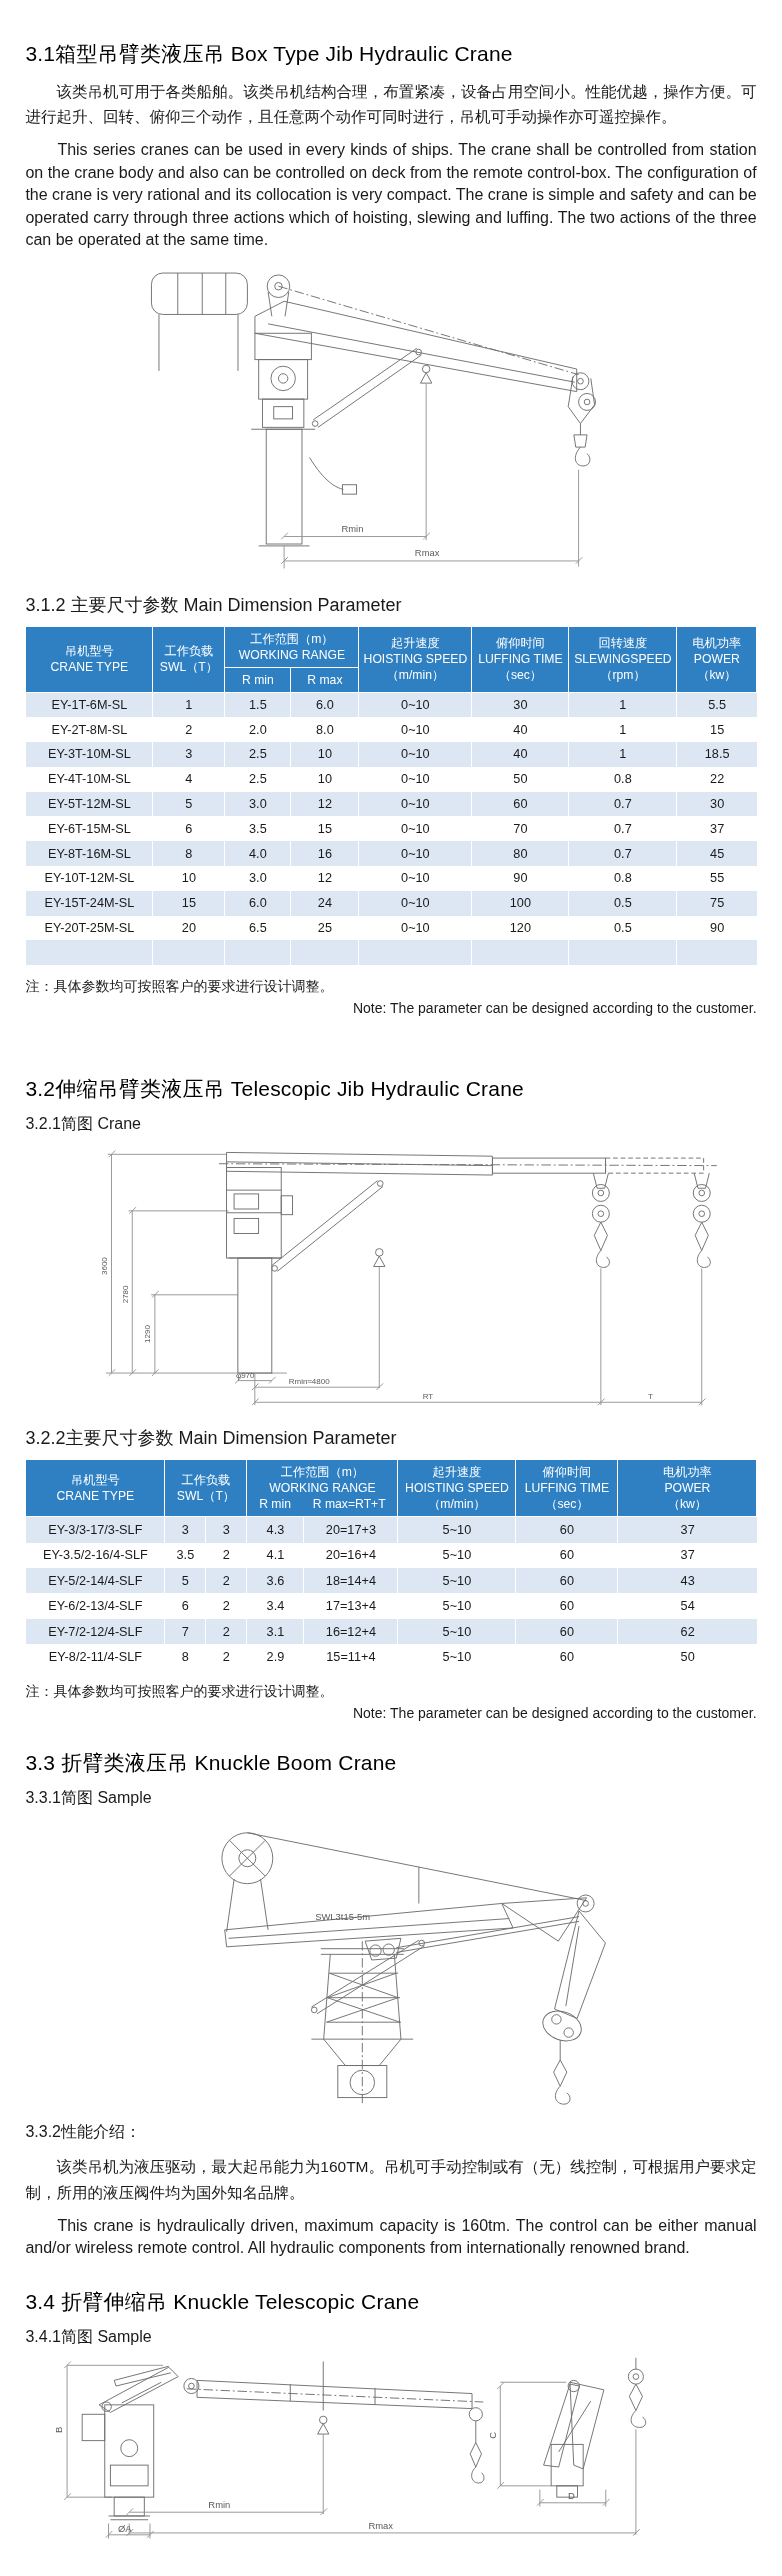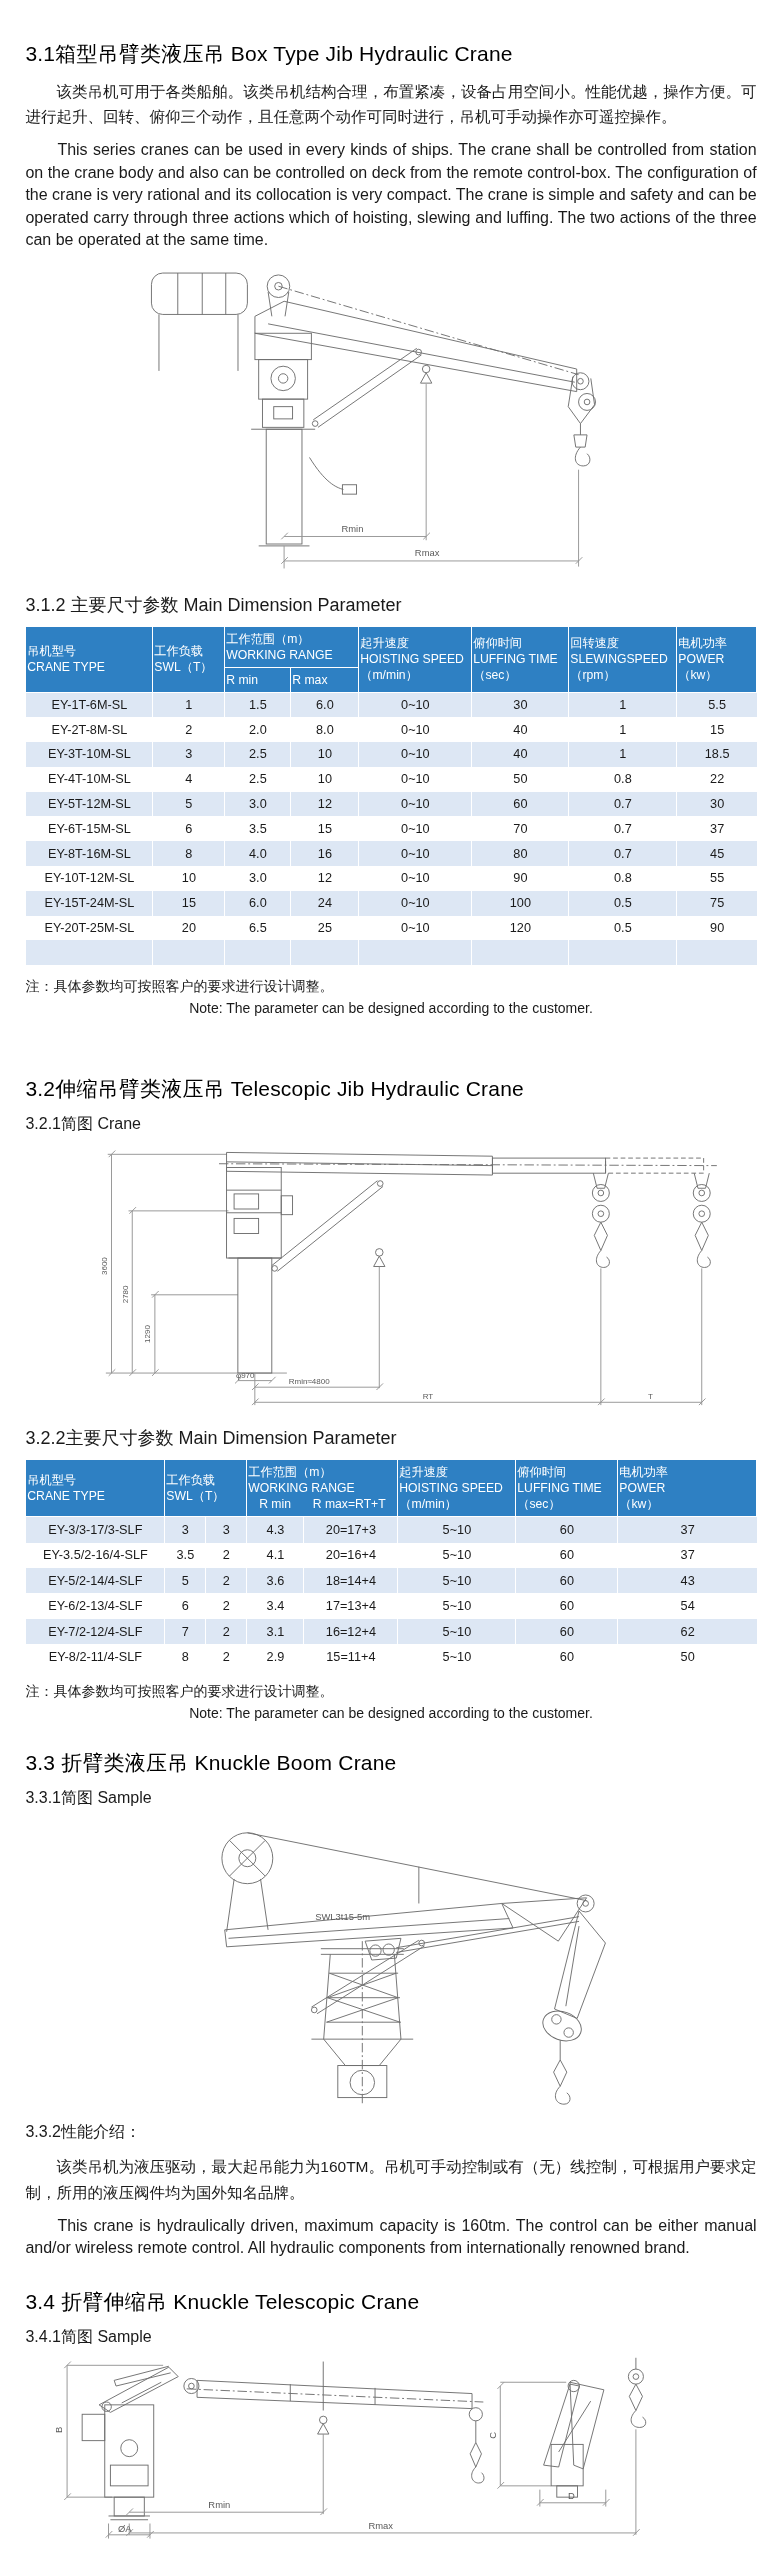--- a/index.html
+++ b/index.html
@@ -15,33 +15,33 @@
   h3.tbl{font-size:18px; font-weight:normal; margin:17px 0 9.4px 0;}
   .fig{position:relative;}
   .fig svg{display:block;}
   .fig1{margin:3.8px 0 1.9px 111px;}
   .fig2{margin:5.7px 0 1.9px 62px;}
   .fig3{margin:3.8px 0 1.9px 111px;}
   .fig4{margin:5.7px 0 1.9px 24.5px;}
   table{border-collapse:collapse; width:731px; table-layout:fixed;}
   th{
     background:#2e80c3; color:#fff; font-weight:normal; font-size:12.2px; line-height:1.32;
-    border:1.9px solid #fff; padding:3.8px 0.9px; text-align:left; vertical-align:middle;
+    border:1.9px solid #fff; padding:3.8px 0.9px; text-align:center; vertical-align:middle;
   }
   td{
     font-size:12.7px; text-align:center; padding:1.9px 0.9px; border-left:1.9px solid #fff;
     vertical-align:middle;
   }
   .t1 td{height:21px;}
   .t2 td{height:21.7px;}
   tbody tr:nth-child(odd){background:#dde7f4;}
   tbody tr:nth-child(even){background:#ffffff;}
   .hdr-split{display:flex; justify-content:space-around;}
   p.note{font-size:14px; line-height:21.7px; margin:11.3px 0 0 0;}
-  p.note.en{text-indent:0; text-align:center; margin-top:0;}
+  p.note.en{text-indent:0; text-align:right; margin-top:0;}
   
   .draw{stroke:#6e6e6e; fill:none; stroke-width:1;}
   .dim{stroke:#949494; fill:none; stroke-width:1;}
   .dimtxt{fill:#5a5a5a; font-size:10px; stroke:none; font-family:"Liberation Sans",sans-serif;}
   .dimtxt.small{font-size:8.5px;}
   .dashdot{stroke-dasharray:10 3 2 3;}
   .dashed{stroke-dasharray:5 3;}
 </style>
 </head>
 <body>

